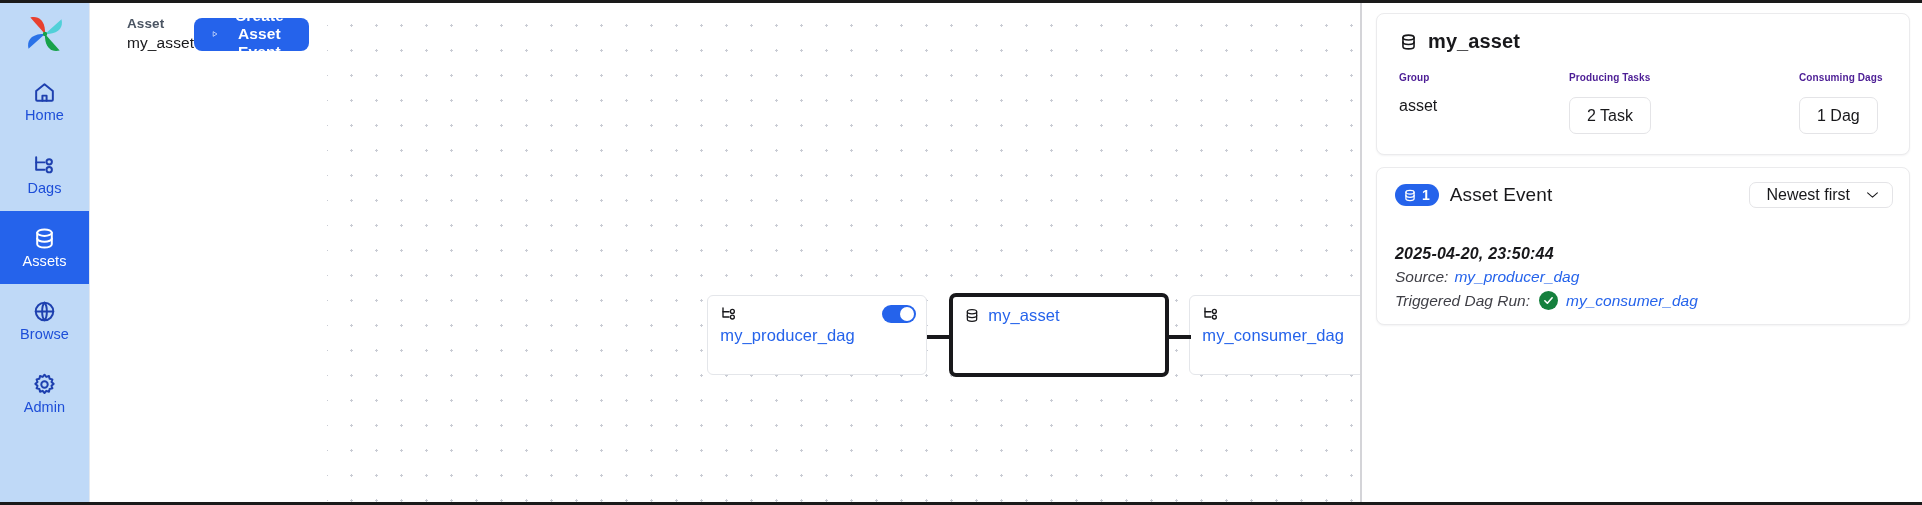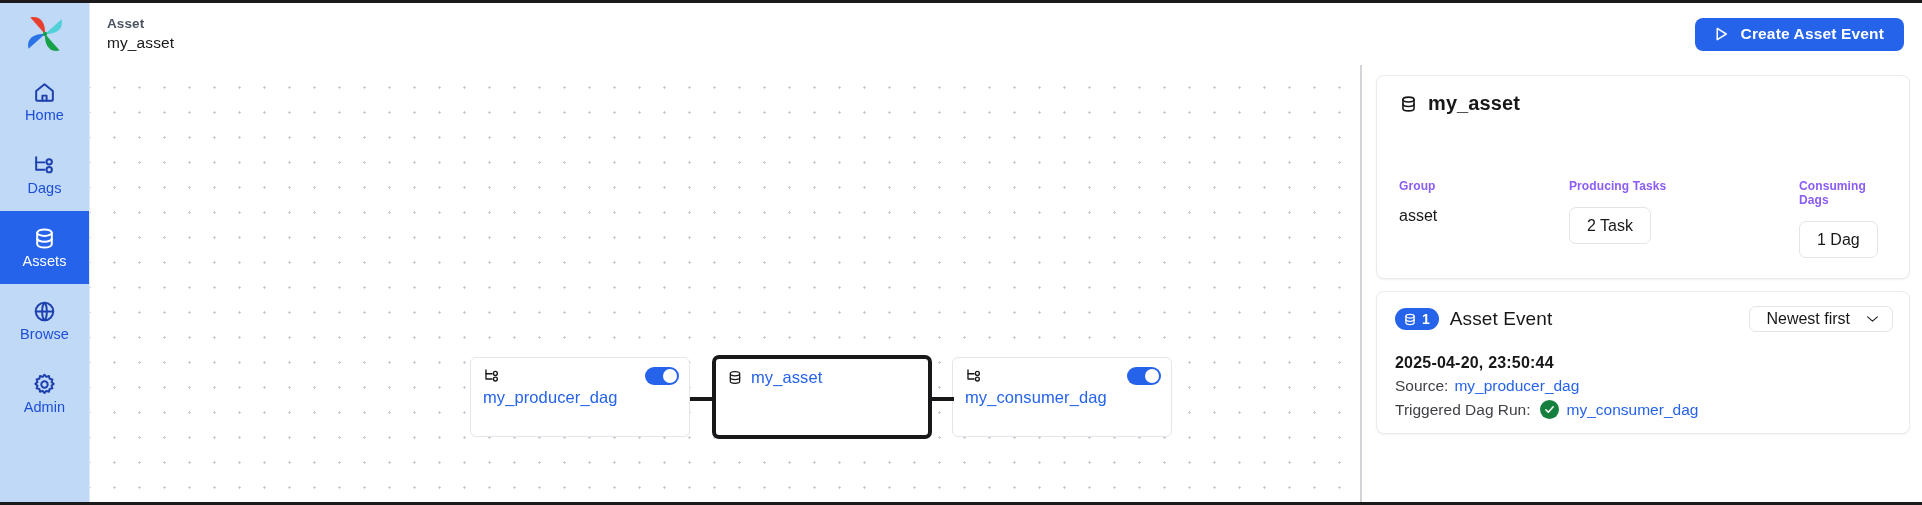--- a/index.html
+++ b/index.html
@@ -49,23 +49,24 @@
     font-size: 14.5px;
     line-height: 1;
     letter-spacing: .1px;
   }
   .nav-item.active .nav-label { color: #ffffff; }
 
   
   .main {
     flex: 1 1 auto;
     display: flex;
-    flex-direction: column;
+    flex-direction: row;
     min-width: 0;
     position: relative;
+    padding-left: 20px;
   }
 
   
   .header {
     height: 62px;
     flex: 0 0 62px;
     display: flex;
     align-items: center;
     justify-content: space-between;
     padding: 0 18px 0 17px;
@@ -192,23 +193,22 @@
     letter-spacing: .1px;
   }
   .summary-title .asset-icon { width: 19px; height: 20px; display:block; }
 
   .summary-grid {
     display: grid;
     grid-template-columns: 170px 230px 1fr;
     margin-top: 19px;
   }
   .sg-label {
-    font-size: 12px; font-weight: 700; color: #8b5cf6;
+    font-size: 10px; font-weight: 700; color: #4c1d95;
     letter-spacing: .1px;
-    margin-top: 45px;
   }
   .sg-value {
     margin-top: 14px;
     font-size: 16px; color: #18181b;
   }
   .pill {
     display: inline-flex; align-items: center; justify-content: center;
     border: 1px solid #e4e4e7;
     border-radius: 7px;
     height: 37px; padding: 0 17px;
@@ -235,21 +235,21 @@
   }
   .sort-select {
     display: inline-flex; align-items: center; gap: 16px;
     border: 1px solid #e4e4e7; border-radius: 7px;
     height: 26px; padding: 0 13px 0 16px;
     font-size: 16px; color: #18181b;
     background: #fff; cursor: pointer; justify-content: flex-end;
   }
   .chev { width: 13px; height: 8px; display:block; }
 
-  .event-row { margin-top: 22px; }
+  .event-row { margin-top: 37px; font-style: italic; }
   .event-ts {
     font-size: 16px; font-weight: 700; color: #18181b;
     letter-spacing: .2px;
   }
   .event-line {
     margin-top: 5px;
     display: flex; align-items: center; gap: 6px;
     font-size: 15.5px; color: #3f3f46;
   }
   .event-line .lbl { color: #3f3f46; }

